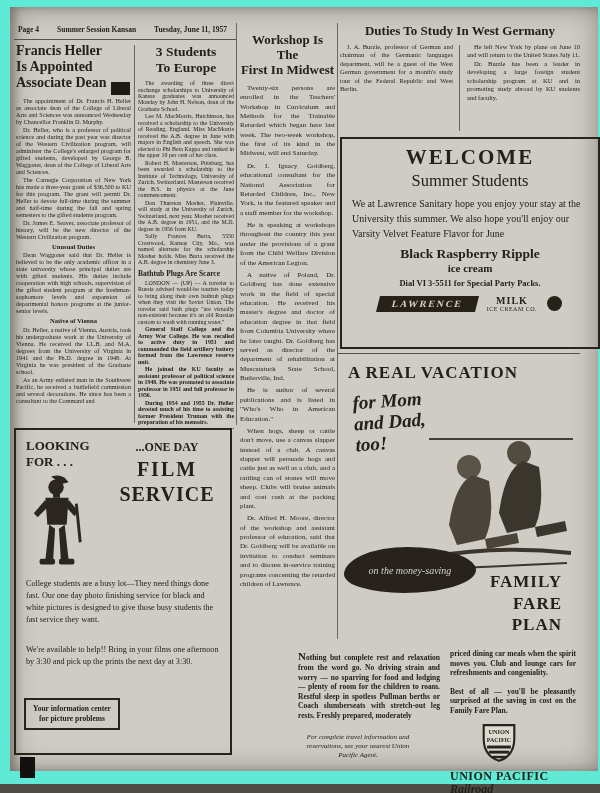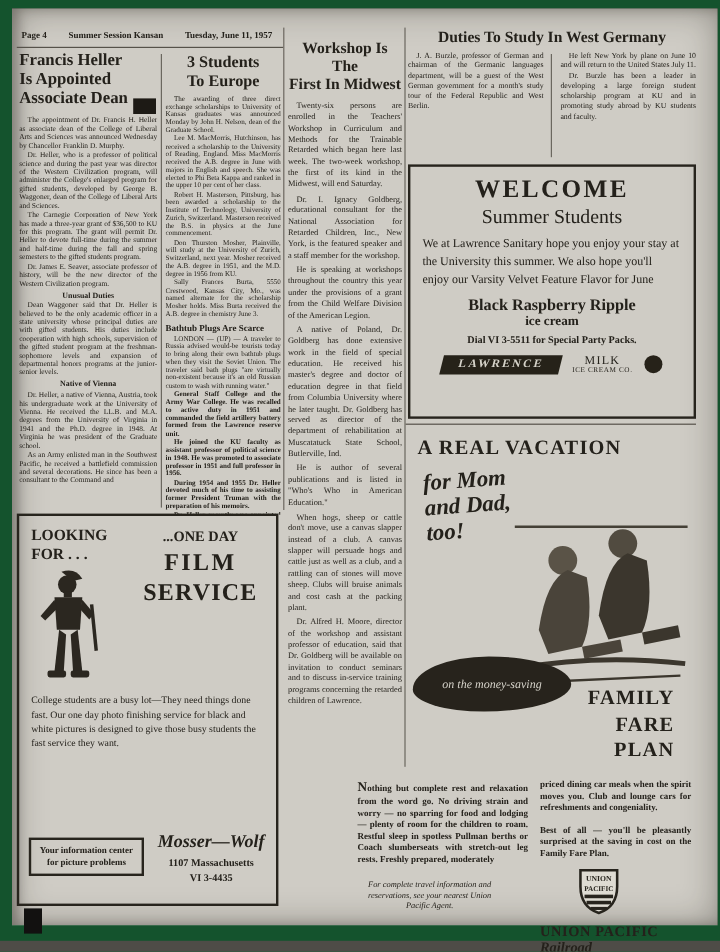--- a/index.html
+++ b/index.html
@@ -1,17 +1,17 @@
 <!DOCTYPE html>
 <html><head>
 <meta charset="utf-8">
 <style>
   * { margin:0; padding:0; box-sizing:border-box; }
   body { background:#222; font-family:"Liberation Serif","DejaVu Serif",serif; }
-  .scan { position:relative; width:600px; height:793px; background:#14532d; overflow:hidden;padding-left:48px; }
+  .scan { position:relative; width:600px; height:793px; background:#5eead4; overflow:hidden;padding-left:48px; }
   .scanner-strip { position:absolute; left:0; top:784px; width:600px; height:9px; background:#4e4c47; }
   .paper {
     position:absolute; left:10px; top:7px; width:588px; height:764px;
     background:#cfccc5; color:#24211b;
     box-shadow: inset 0 0 28px rgba(25,22,15,.35), inset 5px 0 9px rgba(25,22,15,.28);
   }
   .scan-artifact { position:absolute; left:10px; top:750px; width:15px; height:21px; background:#121110; }
 
   
   .hrule { position:absolute; height:1px; background:#56524a; }
@@ -47,33 +47,33 @@
   #col3 .bt p { margin-bottom:3px; }
   .ink-box { position:absolute; right:1px; top:39px; width:19px; height:13px; background:#1d1a15; }
 
   
   #burzle-head { position:absolute; left:330px; top:16px; width:240px; }
   #burzle-body { position:absolute; left:330px; top:36px; width:240px; height:90px; overflow:hidden;
     column-count:2; column-gap:14px; font-size:6.5px; line-height:1.3; text-align:justify; }
   #burzle-body p { text-indent:7px; }
 
   
-  .welcome { position:absolute; left:330px; top:130px; width:240px; height:212px;
+  .welcome { position:absolute; left:330px; top:130px; width:260px; height:212px;
     border:2px solid #27241d; padding:6px 10px; text-align:center; }
   .w-title { font-size:21px; font-weight:bold; letter-spacing:2px; }
   .w-sub { font-size:16.5px; margin-top:1px; }
   .w-body { font-size:10px; line-height:1.5; text-align:left; margin-top:5px; }
   .w-flavor { font-size:13.5px; font-weight:bold; margin-top:5px; }
   .w-flavor2 { font-size:11px; font-weight:bold; }
   .w-dial { font-size:8.5px; font-weight:bold; margin-top:4px; }
   .w-logo { display:flex; align-items:center; justify-content:center; gap:10px; margin-top:7px; }
   .w-ribbon { background:#262219; color:#d5d2c9; font-weight:bold; letter-spacing:2px;
     font-size:9.5px; padding:3px 14px; transform:skewX(-14deg); display:inline-block; }
   .w-milkcol { display:flex; flex-direction:column; align-items:center; }
-  .w-milk { font-weight:normal; font-size:10px; letter-spacing:1px; }
+  .w-milk { font-weight:bold; font-size:10px; letter-spacing:1px; }
   .w-icc { font-size:6px; letter-spacing:.5px; }
   .w-dot { width:15px; height:15px; border-radius:50%; background:#262219; }
 
   
   .vac-top { position:absolute; left:328px; top:348px; width:242px; height:290px; }
   .vt-title { position:absolute; left:10px; top:8px; font-size:17px; font-weight:bold; letter-spacing:1px; }
   .vt-script { position:absolute; left:16px; top:36px; font-size:19px; font-weight:bold; font-style:italic;
     line-height:1.1; white-space:pre-line; transform:rotate(-4deg); }
   .vt-art { position:absolute; right:2px; top:46px; }
   .vt-blob { position:absolute; left:6px; bottom:52px; width:132px; height:46px; background:#27231c;
@@ -280,24 +280,20 @@
           <path d="M18 26 L6 40 L10 44 L20 34 Z"></path>
           <path d="M42 26 L52 38 L48 43 L40 34 Z"></path>
           <path d="M22 52 L18 88 L26 88 L28 56 Z"></path>
           <path d="M38 52 L42 88 L34 88 L32 56 Z"></path>
           <rect x="12" y="87" width="16" height="6" rx="2"></rect>
           <rect x="32" y="87" width="16" height="6" rx="2"></rect>
         </g>
         <path d="M50 30 L54 70" stroke="#2b2720" stroke-width="3"></path>
       </svg>
       <p class="fa-body">College students are a busy lot—They need things done fast. Our one day photo finishing service for black and white pictures is designed to give those busy students the fast service they want.</p>
+      <p class="fa-help">We're available to help!! Bring in your films one afternoon by 3:30 and pick up the prints the next day at 3:30.</p>
       <div class="fa-info">Your information center
 for picture problems</div>
-      <div class="fa-store">
-        <div class="fa-name">Mosser—Wolf</div>
-        <div class="fa-addr">1107 Massachusetts</div>
-        <div class="fa-phone">VI 3-4435</div>
-      </div>
     </div>
 
     <div class="scan-artifact"></div>
   </div>
 </div>
 
 </body></html>

